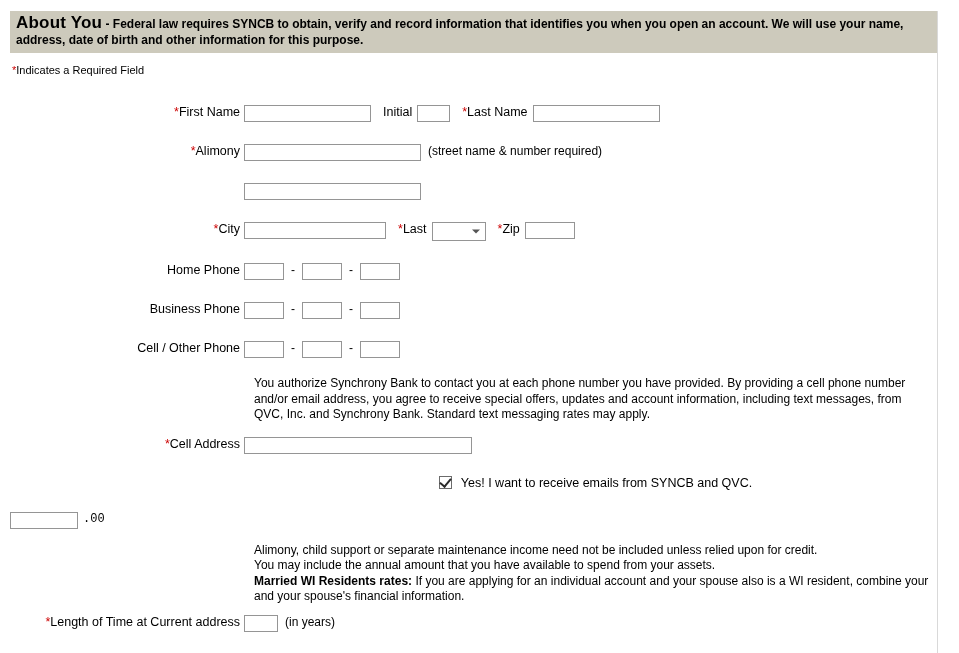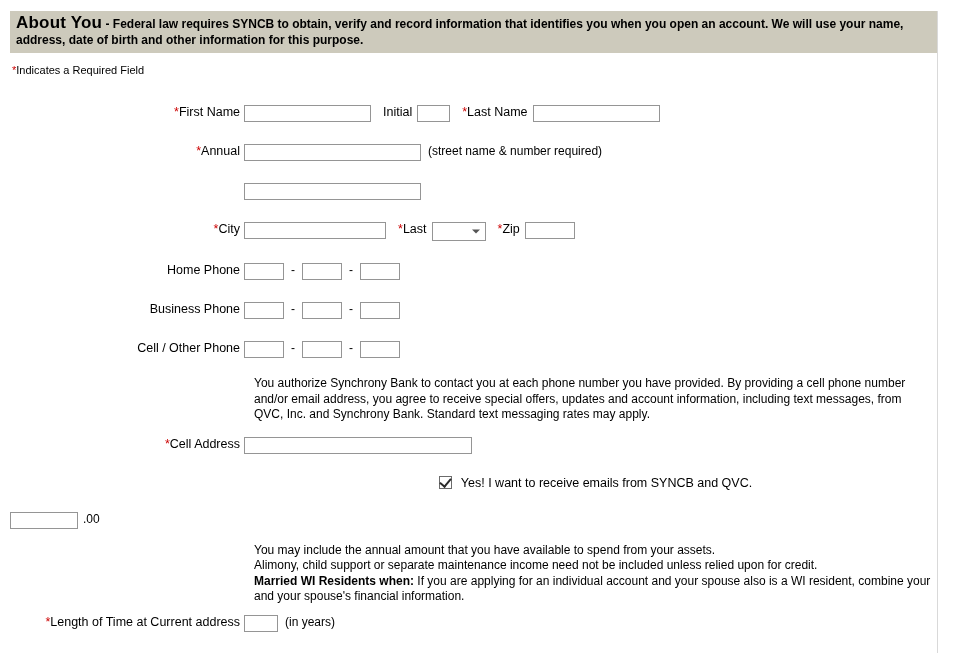--- a/index.html
+++ b/index.html
@@ -185,20 +185,21 @@
     transform: rotate(40deg);
   }
   .check-label {
     margin-left: 9px;
     font-size: 12.5px;
   }
 
   .suffix {
     margin-left: 5px;
     font-size: 12px;
+    font-family: Liberation Mono, monospace;
   }
 </style>
 </head>
 <body>
 
 <div class="page">
   <div class="content-col">
 
     <div class="header-band">
       <span class="header-title">About You</span><span class="header-text"> - Federal law requires SYNCB to obtain, verify and record information that identifies you when you open an account. We will use your name, address, date of birth and other information for this purpose.</span>
@@ -217,21 +218,21 @@
           <span class="gap-lab">Initial</span>
           <input type="text" class="in-initial" value="" style="">
           <span class="gap-lab"><span class="req-star">*</span><span>Last Name</span></span>
           <input type="text" class="in-last" value="" style="">
         </div>
       </div>
 
       <div class="sep-22"></div>
 
       <div class="row">
-        <div class="label-col"><span class="req-star">*</span><span>Annual</span></div>
+        <div class="label-col"><span class="req-star">*</span><span>Alimony</span></div>
         <div class="field-col">
           <input type="text" class="in-address" value="" style="">
           <span class="hint">(street name &amp; number required)</span>
         </div>
       </div>
 
       <div class="sep-22"></div>
 
       <div class="row">
         <div class="label-col"></div>
@@ -322,23 +323,23 @@
       <div class="row">
         <div class="field-col">
           <input type="text" class="in-income" value="" style="">
           <span class="suffix">.00</span>
         </div>
       </div>
 
       <div class="sep-14"></div>
 
       <div class="para-narrow">
+        <div>Alimony, child support or separate maintenance income need not be included unless relied upon for credit.</div>
         <div>You may include the annual amount that you have available to spend from your assets.</div>
-        <div>Alimony, child support or separate maintenance income need not be included unless relied upon for credit.</div>
-        <div><span class="bold">Married WI Residents when:</span><span> If you are applying for an individual account and your spouse also is a WI resident, combine your and your spouse's financial information.</span></div>
+        <div><span class="bold">Married WI Residents rates:</span><span> If you are applying for an individual account and your spouse also is a WI resident, combine your and your spouse's financial information.</span></div>
       </div>
 
       <div class="sep-10"></div>
 
       <div class="row">
         <div class="label-col"><span class="req-star">*</span><span>Length of Time at Current address</span></div>
         <div class="field-col">
           <input type="text" class="in-years" value="" style="">
           <span class="hint">(in years)</span>
         </div>

